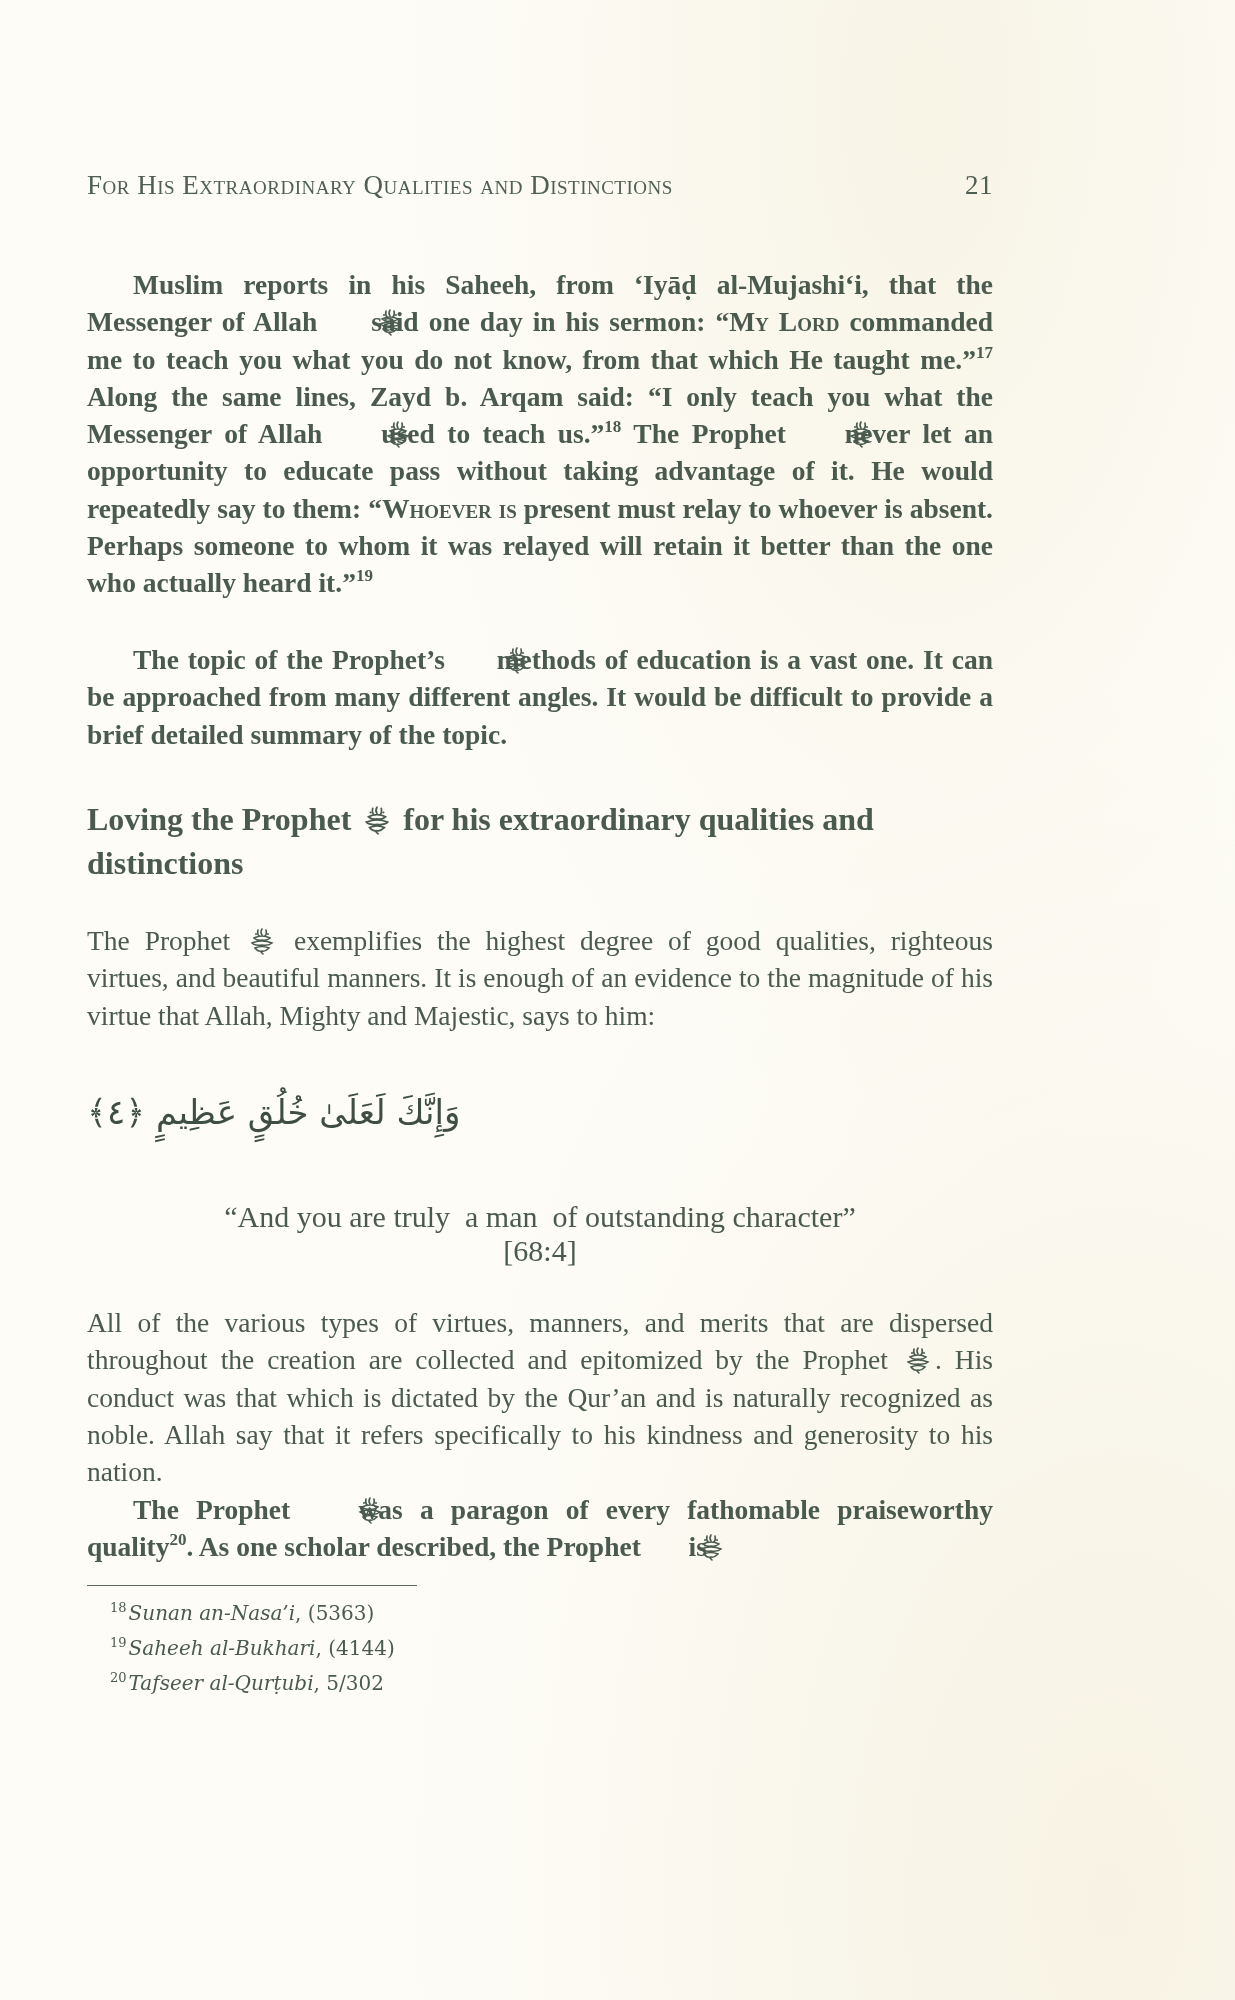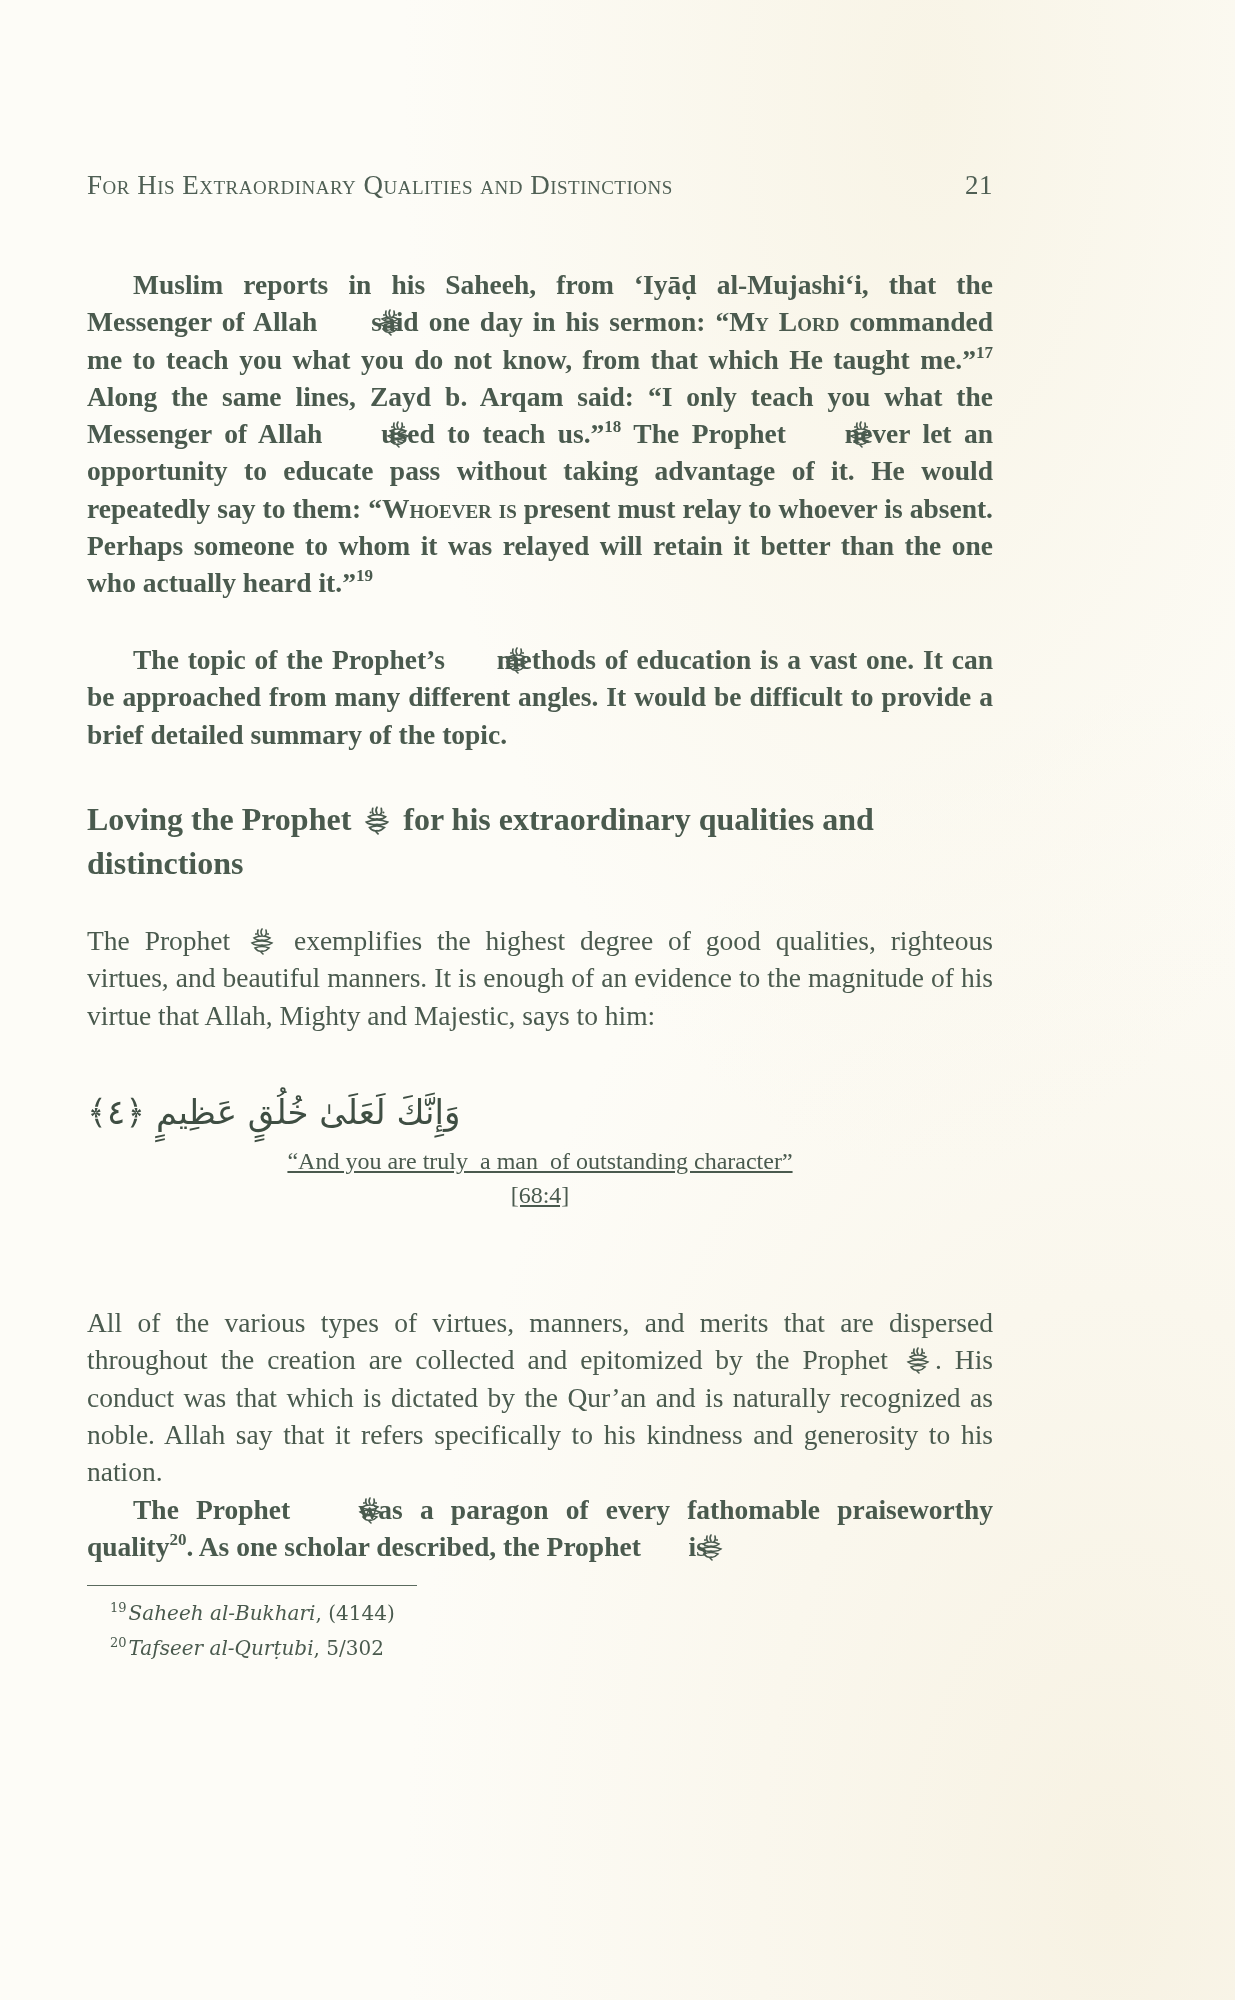--- a/index.html
+++ b/index.html
@@ -100,29 +100,28 @@
       left: 0;
       width: 906px;
       text-align: left;
       font-family: "DejaVu Sans", sans-serif;
       font-size: 34px;
       direction: rtl;
       color: #3f4e43;
     }
     .verse-en {
       position: absolute;
-      top: 1144px;
+      top: 1200px;
       left: 0;
       width: 906px;
       text-align: center;
       font-family: "Liberation Serif", serif;
-      font-size: 24px;
+      font-size: 30px;
       line-height: 34px;
       color: #4a5a4e;
-      text-decoration: underline;
     }
     #para4 { top: 1304px; }
     #para5 { top: 1491px; }
     .fn-rule {
       position: absolute;
       top: 1585px;
       left: 0;
       width: 330px;
       height: 1px;
       background: #5a6a5e;
@@ -233,20 +232,23 @@
       <span class="pbuh"><svg viewBox="0 0 30 30">
             <use href="#pbuh-glyph"></use>
           </svg></span><span> is</span>
     </p>
   </div>
 
   <div class="fn-rule"></div>
 
   <div class="footnotes">
     <div class="fn">
+      <span class="fn-num">18</span><span class="fn-src">Sunan an-Nasa’i</span><span>, (5363)</span>
+    </div>
+    <div class="fn">
       <span class="fn-num">19</span><span class="fn-src">Saheeh al-Bukhari</span><span>, (4144)</span>
     </div>
     <div class="fn">
       <span class="fn-num">20</span><span class="fn-src">Tafseer al-Qurṭubi</span><span>, 5/302</span>
     </div>
   </div>
 
 </div>
 
 </body></html>

